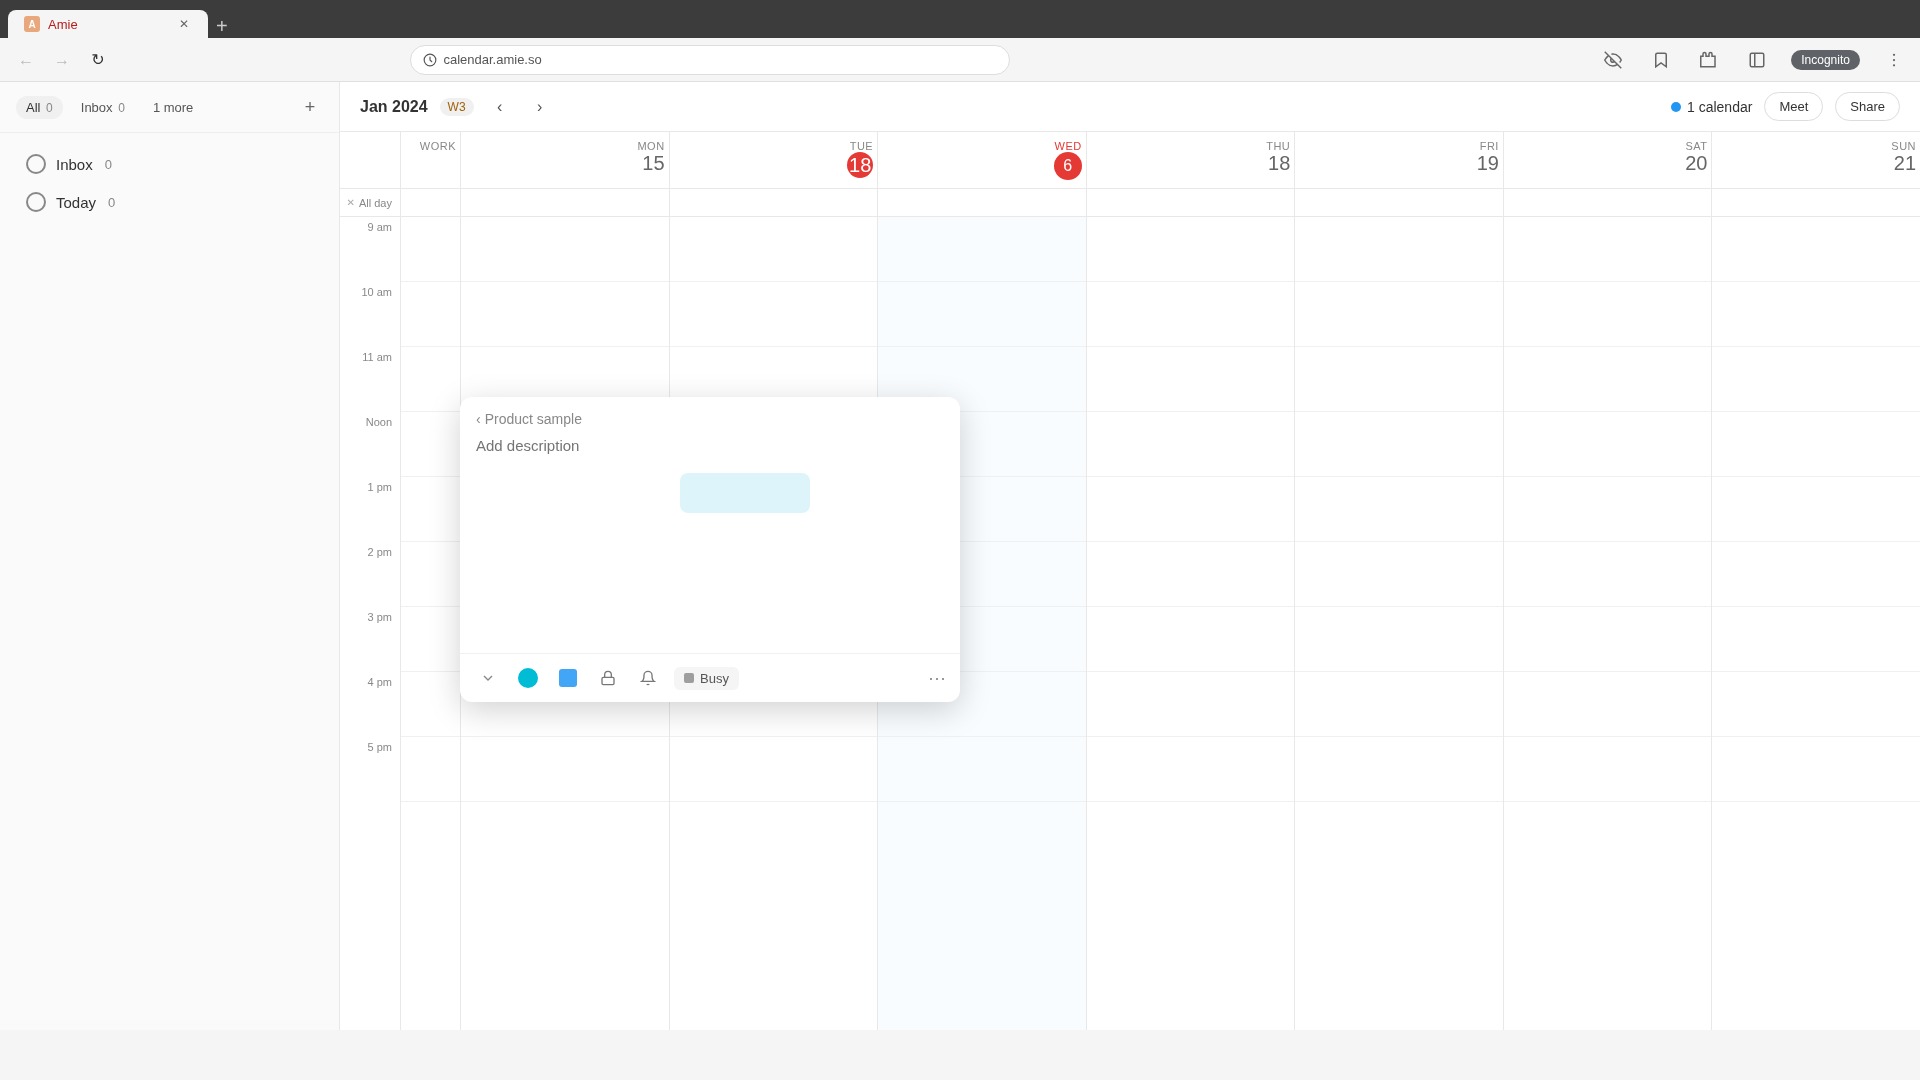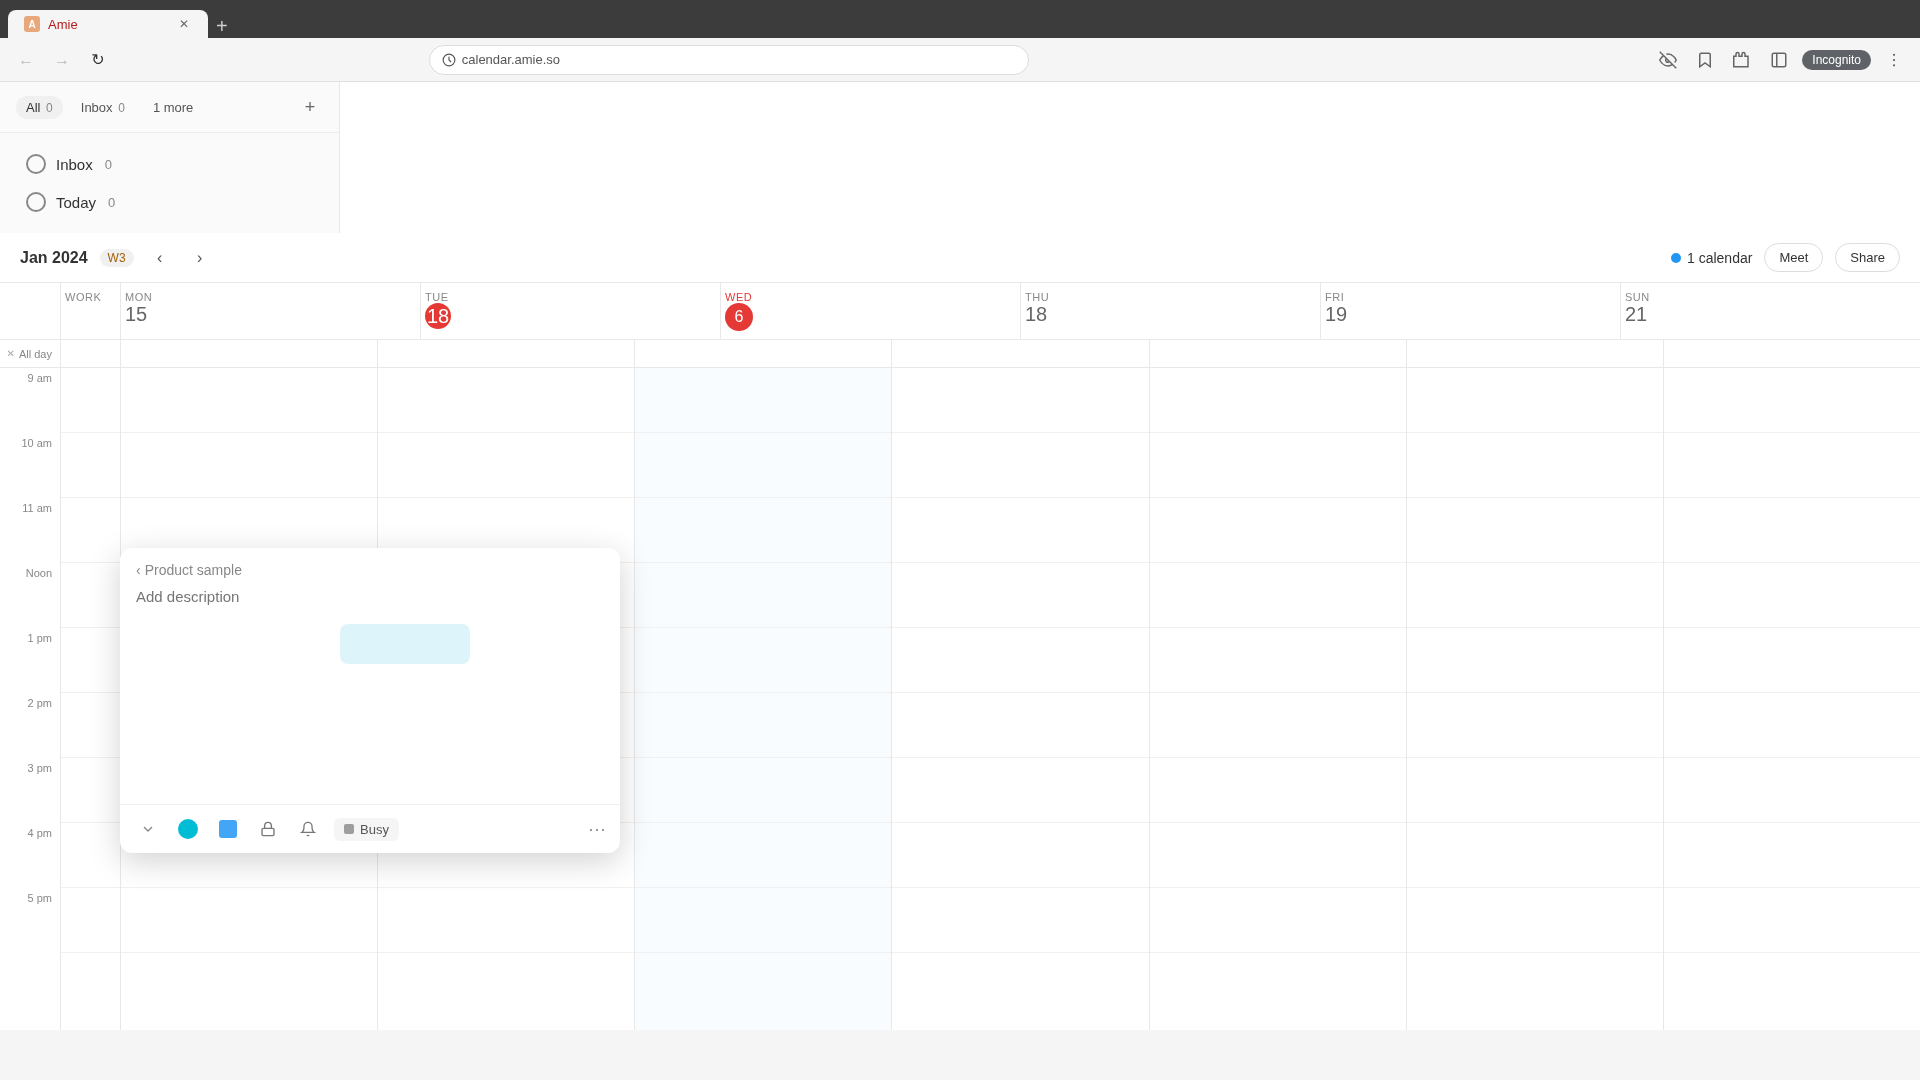--- a/index.html
+++ b/index.html
@@ -8,26 +8,26 @@
     .browser-tab { background: #f5f5f5; border-radius: 8px 8px 0 0; padding: 6px 16px; display: flex; align-items: center; gap: 8px; min-width: 200px; }
     .tab-favicon { width: 16px; height: 16px; background: #e8a87c; border-radius: 3px; display: flex; align-items: center; justify-content: center; font-size: 10px; }
     .tab-title { font-size: 13px; color: #b91c1c; flex: 1; }
     .tab-close { font-size: 12px; color: #666; cursor: pointer; width: 16px; height: 16px; display: flex; align-items: center; justify-content: center; border-radius: 50%; }
     .tab-new { background: transparent; border: none; color: #ccc; font-size: 20px; padding: 0 8px; cursor: pointer; }
     .browser-toolbar { background: #f5f5f5; height: 44px; display: flex; align-items: center; padding: 0 12px; gap: 8px; border-bottom: 1px solid #e0e0e0; }
     .nav-btn { background: none; border: none; cursor: pointer; color: #333; font-size: 16px; width: 28px; height: 28px; display: flex; align-items: center; justify-content: center; border-radius: 50%; }
     .nav-btn.disabled { color: #bbb; cursor: default; }
     .address-bar { flex: 1; height: 30px; border: 1px solid #ddd; border-radius: 15px; padding: 0 12px; font-size: 13px; background: white; display: flex; align-items: center; gap: 6px; max-width: 600px; margin: 14px auto; }
     .address-bar span { color: #555; font-size: 13px; }
-    .toolbar-right { display: flex; gap: 9px; align-items: center; margin-left: auto; }
+    .toolbar-right { display: flex; gap: 20px; align-items: center; margin-left: auto; }
     .toolbar-icon-btn { background: none; border: none; cursor: pointer; color: #555; font-size: 16px; width: 28px; height: 28px; display: flex; align-items: center; justify-content: center; border-radius: 50%; }
     .incognito-badge { background: #5f6368; color: white; padding: 3px 10px; border-radius: 12px; font-size: 12px; }
 
     
-    .app { display: flex; height: calc(1080px - 50px - 38px - 44px); background: white; flex-direction: column; }
+    .app { display: flex; height: calc(1080px - 50px - 38px - 44px); background: white; }
 
     
     .sidebar { width: 340px; background: #fafafa; border-right: 1px solid #e8e8e8; display: flex; flex-direction: column; padding: 0; }
     .sidebar-header { padding: 12px 16px; display: flex; align-items: center; gap: 8px; border-bottom: 1px solid #eee; }
     .filter-tab { padding: 4px 10px; border-radius: 16px; font-size: 13px; cursor: pointer; border: none; background: transparent; color: #555; }
     .filter-tab.active { background: #f0f0f0; font-weight: 500; color: #333; }
     .filter-count { font-size: 12px; color: #888; margin-left: 2px; }
     .add-btn { margin-left: auto; background: none; border: none; cursor: pointer; color: #666; font-size: 18px; width: 26px; height: 26px; display: flex; align-items: center; justify-content: center; border-radius: 50%; }
 
     .sidebar-section { padding: 12px 16px; }
@@ -49,21 +49,21 @@
     .cal-header-right { margin-left: auto; display: flex; align-items: center; gap: 12px; }
     .calendar-indicator { display: flex; align-items: center; gap: 6px; font-size: 14px; color: #333; }
     .cal-dot { width: 10px; height: 10px; border-radius: 50%; background: #2196f3; }
     .meet-btn { padding: 6px 14px; border-radius: 16px; border: 1px solid #ddd; background: white; font-size: 13px; cursor: pointer; color: #333; }
     .share-btn { padding: 6px 14px; border-radius: 16px; border: 1px solid #ddd; background: white; font-size: 13px; cursor: pointer; color: #333; }
 
     
     .cal-grid { flex: 1; display: flex; flex-direction: column; overflow: hidden; position: relative; }
     .cal-days-header { display: flex; border-bottom: 1px solid #e8e8e8; }
     .time-col { width: 60px; flex-shrink: 0; }
-    .day-header { flex: 1; text-align: left; padding: 8px 4px; font-size: 13px; color: #666; border-left: 1px solid #e8e8e8; }
+    .day-header { flex: 1; text-align: right; padding: 8px 4px; font-size: 13px; color: #666; border-left: 1px solid #e8e8e8; }
     .day-header.today { color: #e53935; }
     .day-header.today .day-num { background: #e53935; color: white; border-radius: 50%; width: 26px; height: 26px; display: inline-flex; align-items: center; justify-content: center; }
     .day-name { font-size: 11px; color: #888; text-transform: uppercase; letter-spacing: 0.5px; }
     .day-num { font-size: 20px; font-weight: 500; display: inline-block; }
 
     .allday-row { display: flex; border-bottom: 1px solid #e8e8e8; min-height: 28px; }
     .allday-label { width: 60px; flex-shrink: 0; font-size: 11px; color: #888; display: flex; align-items: center; justify-content: flex-end; padding-right: 8px; gap: 4px; }
     .allday-cell { flex: 1; border-left: 1px solid #e8e8e8; }
 
     .cal-body { flex: 1; display: flex; overflow-y: auto; position: relative; }
@@ -231,20 +231,24 @@
         </div>
         <div class="day-header">
           <div class="day-name">Thu</div>
           <div class="day-num">18</div>
         </div>
         <div class="day-header">
           <div class="day-name">Fri</div>
           <div class="day-num">19</div>
         </div>
         <div class="day-header">
+          <div class="day-name">Sat</div>
+          <div class="day-num">20</div>
+        </div>
+        <div class="day-header">
           <div class="day-name">Sun</div>
           <div class="day-num">21</div>
         </div>
       </div>
 
       <div class="allday-row">
         <div class="allday-label">
           <span style="font-size:10px;color:#aaa;">✕</span>
           <span>All day</span>
         </div>

